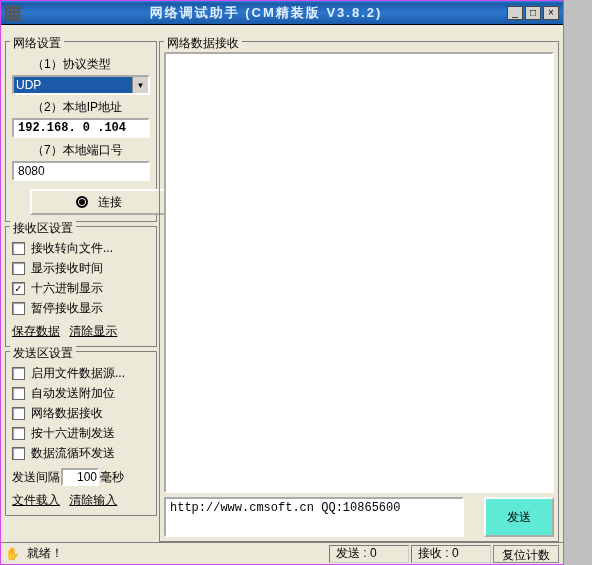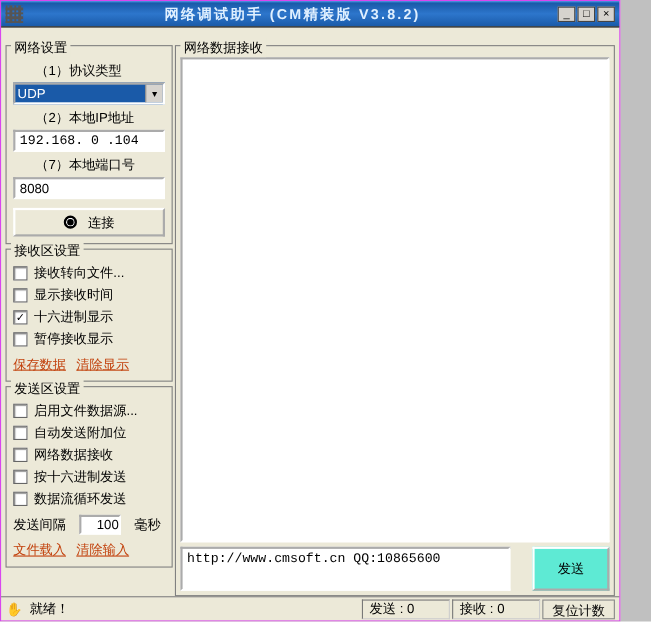--- a/index.html
+++ b/index.html
@@ -16,33 +16,33 @@
 .body { flex: 1; display: flex; padding: 16px 4px 0 4px; gap: 2px; overflow: hidden; }
 .left { width: 152px; display: flex; flex-direction: column; gap: 4px; }
 .right { flex: 1; display: flex; flex-direction: column; }
 
 .group { border: 1px solid #808080; background: #ece9d8; position: relative; padding: 10px 6px 6px 6px; }
 .group-title { position: absolute; top: -7px; left: 4px; background: #ece9d8; padding: 0 3px; }
 
 .lbl { display: block; margin: 4px 0 2px 20px; }
 .select { width: 100%; height: 20px; border: 2px inset #fff; background: #1a5aa8; color: #fff; display: flex; align-items: center; padding: 0 2px; position: relative; }
 .select-btn { position: absolute; right: 0; top: 0; width: 16px; height: 100%; background: #d6d3ce; border-left: 1px solid #888; display: flex; align-items: center; justify-content: center; color: #000; font-size: 8px; }
-.txtinput { width: 100%; height: 20px; border: 2px inset #fff; background: #fff; padding: 0 4px; font-weight: normal; font-family: "Courier New", monospace; }
+.txtinput { width: 100%; height: 20px; border: 2px inset #fff; background: #fff; padding: 0 4px; font-weight: bold; font-family: "Courier New", monospace; }
 .txtinput.normal { font-weight: normal; font-family: inherit; }
 
-.connect-btn { width: 100%; height: 26px; margin-top: 8px; border: 2px outset #fff; background: #ece9d8; display: flex; align-items: center; justify-content: center; gap: 10px; cursor: pointer; }
+.connect-btn { width: 100%; height: 26px; margin-top: 8px; border: 2px outset #fff; background: #ece9d8; display: flex; align-items: center; justify-content: center; gap: 10px; cursor: pointer; margin-left: 18px; }
 .connect-dot { width: 12px; height: 12px; border-radius: 50%; border: 2px solid #000; background: #000; box-shadow: inset 0 0 0 1px #fff; }
 
 .chk { display: flex; align-items: center; gap: 6px; margin: 3px 0; cursor: pointer; }
 .chkbox { width: 13px; height: 13px; border: 1px solid #666; background: #fff; display: flex; align-items: center; justify-content: center; font-size: 10px; color: #000; box-shadow: inset 1px 1px 1px #999; }
 
 .links { margin-top: 6px; }
-.link { color: #c2410c; text-decoration: underline; cursor: pointer; margin-right: 6px; }
+.link { color: #000000; text-decoration: underline; cursor: pointer; margin-right: 6px; }
 
-.interval-row { display: flex; align-items: center; gap: 12px; margin: 6px 0 4px 0; }
+.interval-row { display: flex; align-items: center; gap: 1px; margin: 6px 0 4px 0; }
 .interval-input { width: 38px; height: 18px; border: 2px inset #fff; background: #fff; text-align: right; }
 
 .recv-group { flex: 1; border: 1px solid #808080; position: relative; padding: 10px 4px 4px 4px; display: flex; flex-direction: column; }
 .recv-area { flex: 1; background: #fff; border: 2px inset #fff; overflow: auto; }
 
 .send-row { height: 40px; display: flex; gap: 20px; margin-top: 4px; }
 .send-area { flex: 1; background: #fff; border: 2px inset #fff; padding: 2px 4px; font-family: "Courier New", monospace; }
 .send-btn { width: 70px; border: 2px outset #fff; background: #5eead4; display: flex; align-items: center; justify-content: center; cursor: pointer; }
 
 .statusbar { height: 22px; border-top: 1px solid #808080; display: flex; align-items: center; padding: 0 4px; gap: 2px; }

